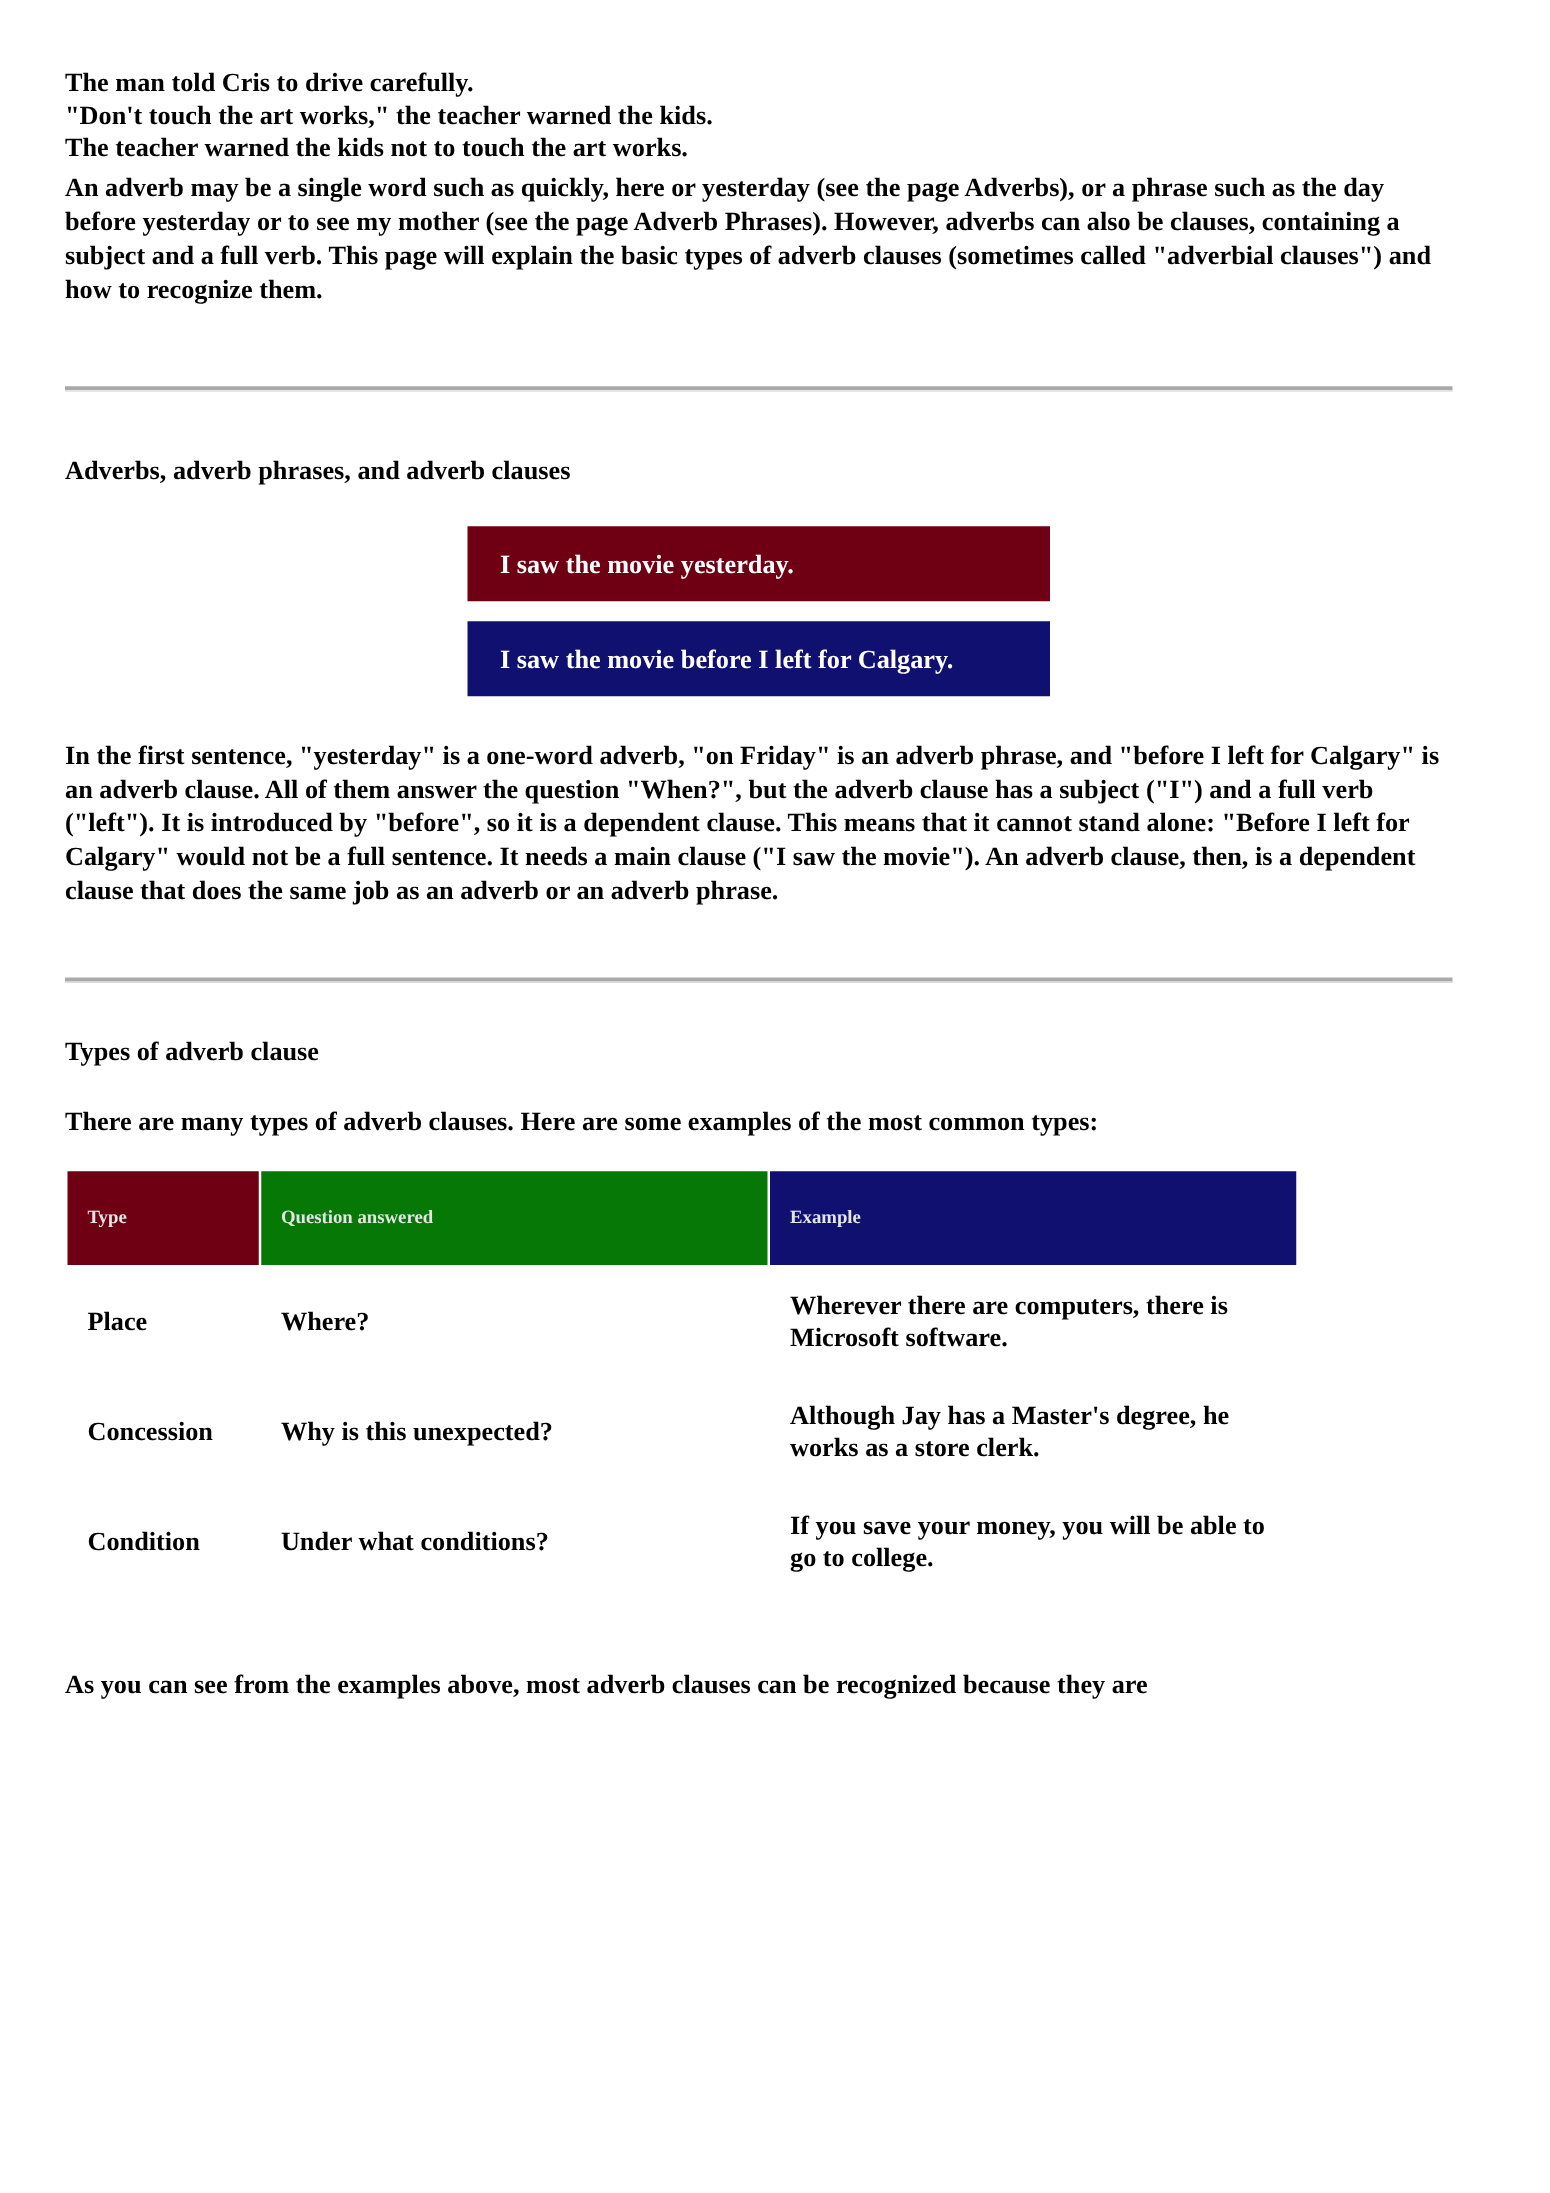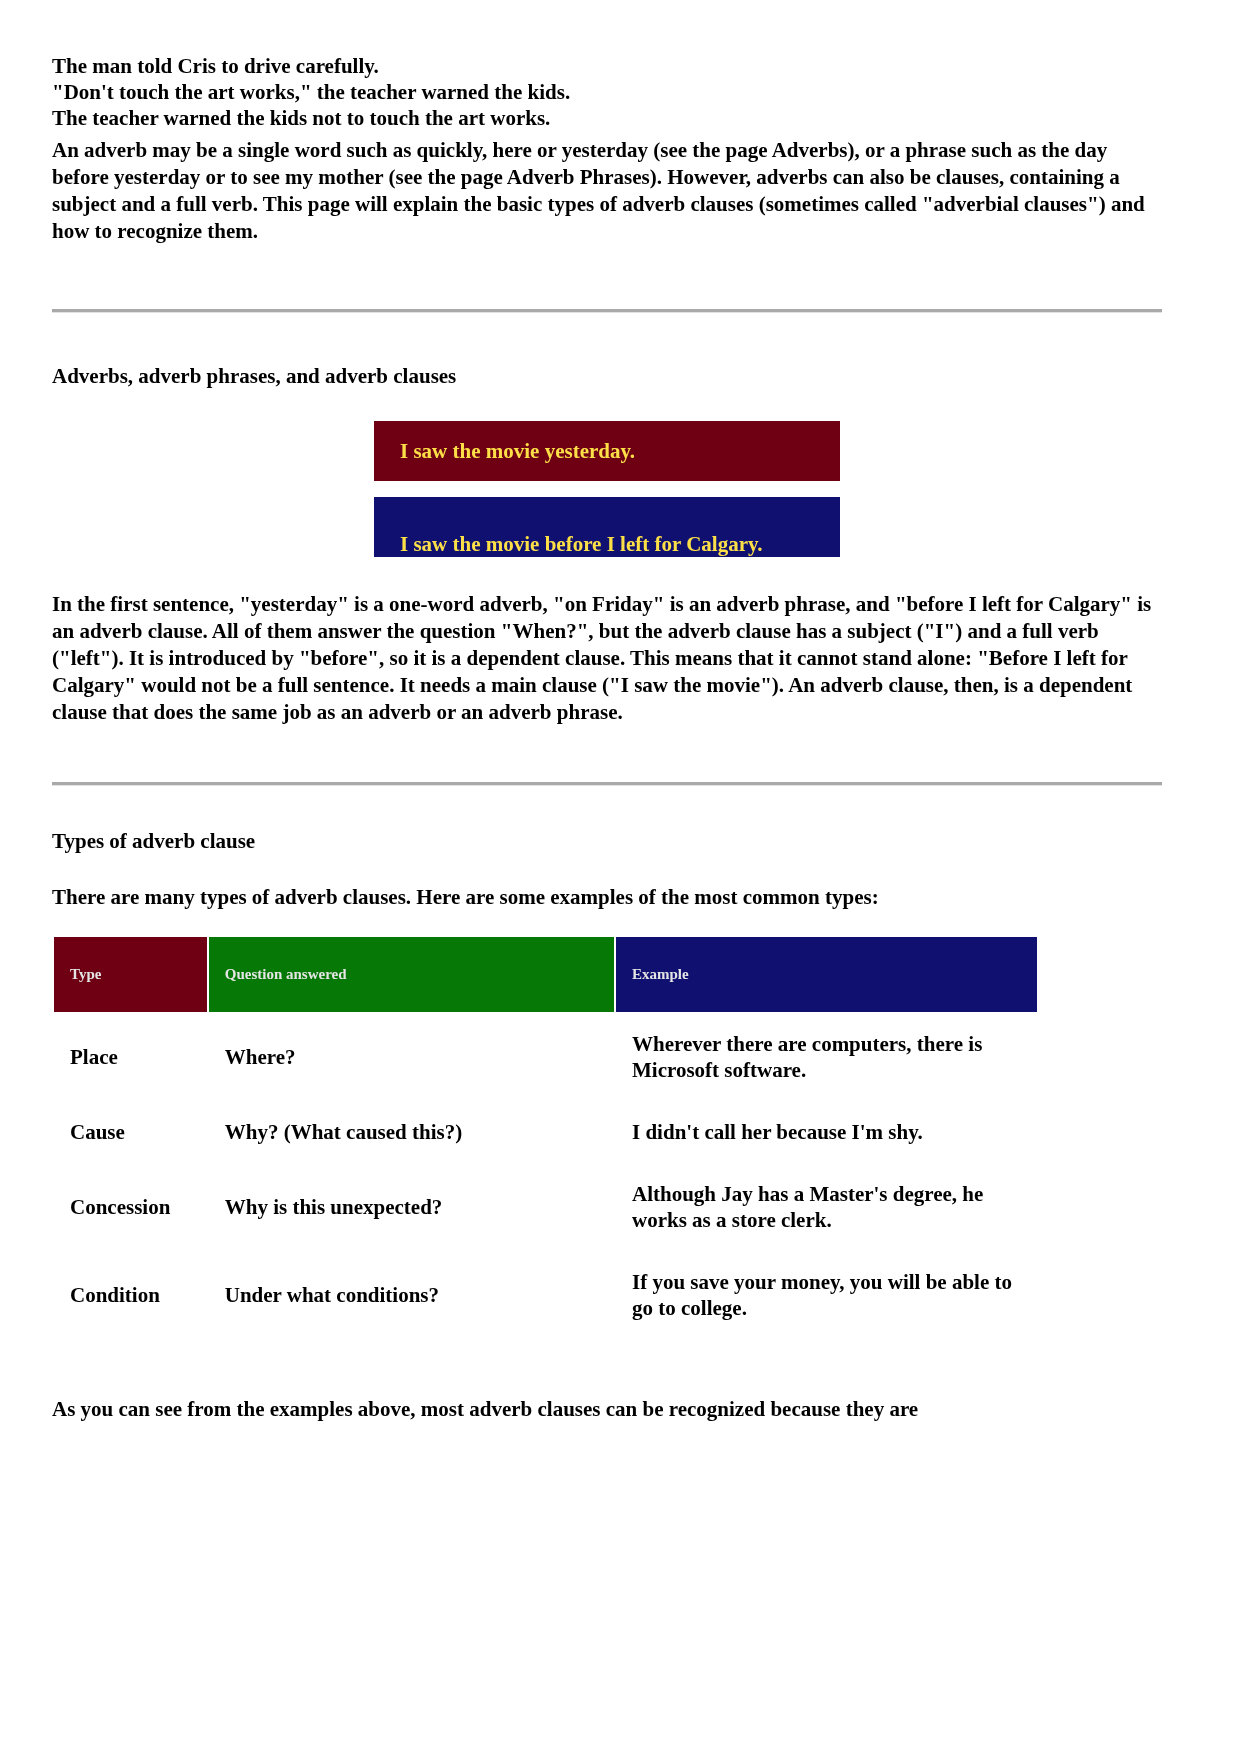--- a/index.html
+++ b/index.html
@@ -30,24 +30,24 @@
   .boxes { margin-top: 32px; }
   .colorbox {
     width: 466px;
     height: 60px;
     margin: 0 auto 16px auto;
     display: flex;
     align-items: center;
     box-sizing: border-box;
     padding-left: 26px;
   }
-  .colorbox span { color: #fde047; font-size: 21px; font-weight: bold; }
+  .colorbox span { color: #ffffff; font-size: 21px; font-weight: bold; }
   .bg-maroon { background: #6f0014; }
   .bg-green  { background: #067806; }
-  .bg-navy   { background: #101070; align-items: flex-end; }
+  .bg-navy   { background: #101070; }
 
   .para.after-boxes { margin-top: 34px; }
   .para.types-intro { margin-top: 30px; }
 
   table.types-table {
     margin-top: 24px;
     width: 987px;
     border-collapse: separate;
     border-spacing: 2px;
     table-layout: fixed;
@@ -122,25 +122,20 @@
         <th class="bg-navy">Example</th>
       </tr>
     </thead>
     <tbody>
       <tr>
         <td>Place</td>
         <td class="q">Where?</td>
         <td class="ex">Wherever there are computers, there is Microsoft software.</td>
       </tr>
       <tr>
-        <td>Cause</td>
-        <td class="q">Why? (What caused this?)</td>
-        <td class="ex">I didn't call her because I'm shy.</td>
-      </tr>
-      <tr>
         <td>Concession</td>
         <td class="q">Why is this unexpected?</td>
         <td class="ex">Although Jay has a Master's degree, he works as a store clerk.</td>
       </tr>
       <tr>
         <td>Condition</td>
         <td class="q">Under what conditions?</td>
         <td class="ex">If you save your money, you will be able to go to college.</td>
       </tr>
     </tbody>

